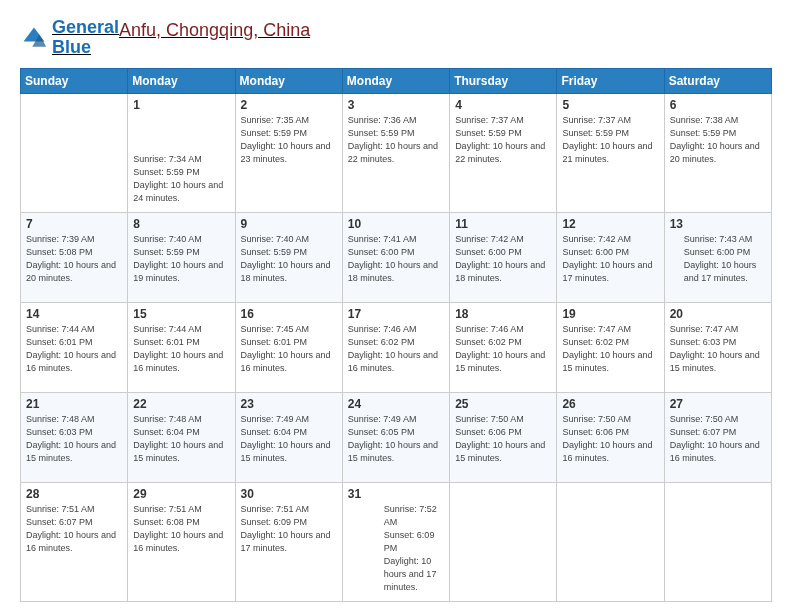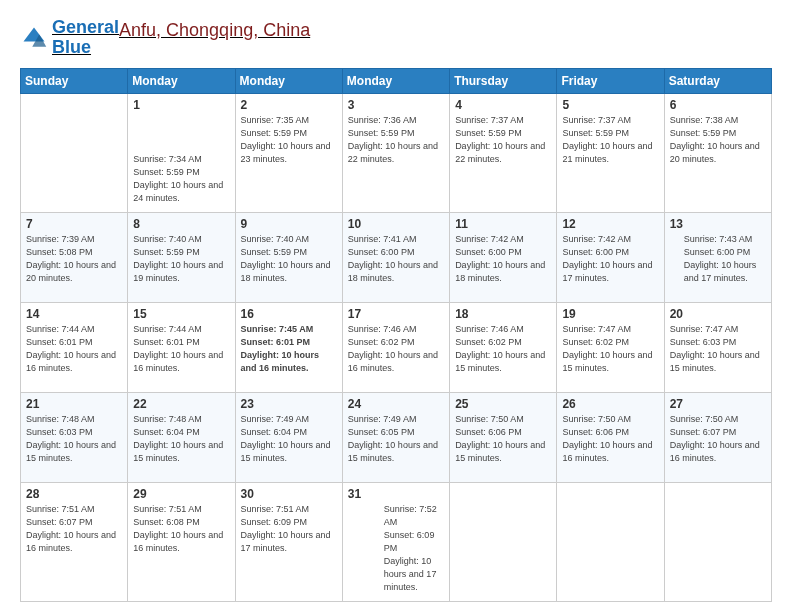--- a/index.html
+++ b/index.html
@@ -223,21 +223,21 @@
 Daylight: 10 hours and 16 minutes.</div>
           </td>
           <td>
             <span class="day-num">15</span>
             <div class="cell-text" style="white-space: pre-line;">Sunrise: 7:44 AM
 Sunset: 6:01 PM
 Daylight: 10 hours and 16 minutes.</div>
           </td>
           <td>
             <span class="day-num">16</span>
-            <div class="cell-text" style="white-space: pre-line; font-weight: bold;">Sunrise: 7:45 AM
+            <div class="cell-text" style="white-space: pre-line;">Sunrise: 7:45 AM
 Sunset: 6:01 PM
 Daylight: 10 hours and 16 minutes.</div>
           </td>
           <td>
             <span class="day-num">17</span>
             <div class="cell-text" style="white-space: pre-line;">Sunrise: 7:46 AM
 Sunset: 6:02 PM
 Daylight: 10 hours and 16 minutes.</div>
           </td>
           <td>

